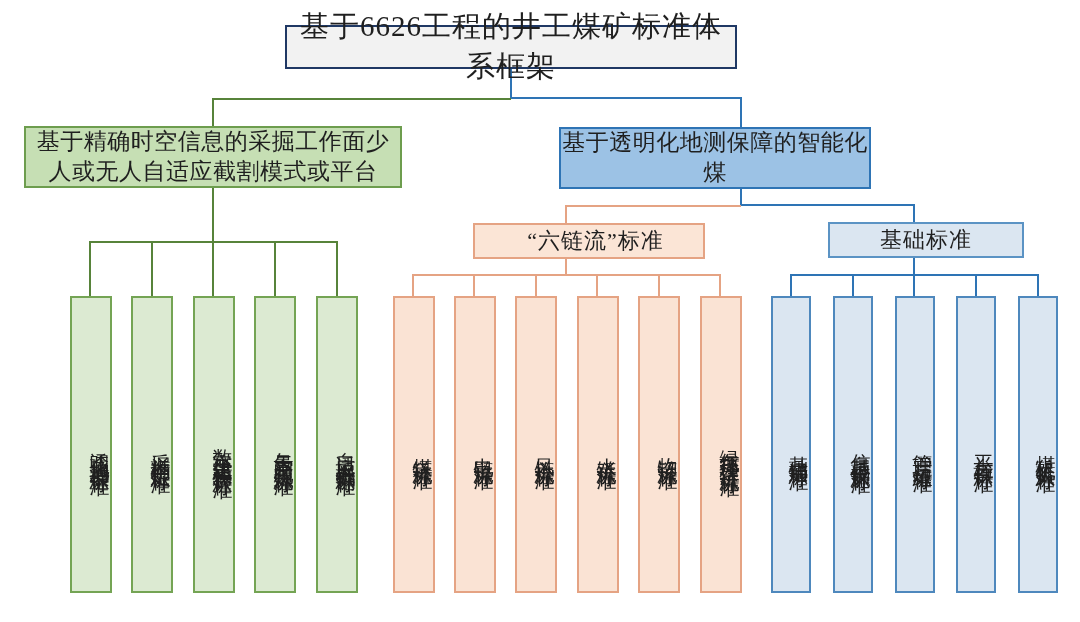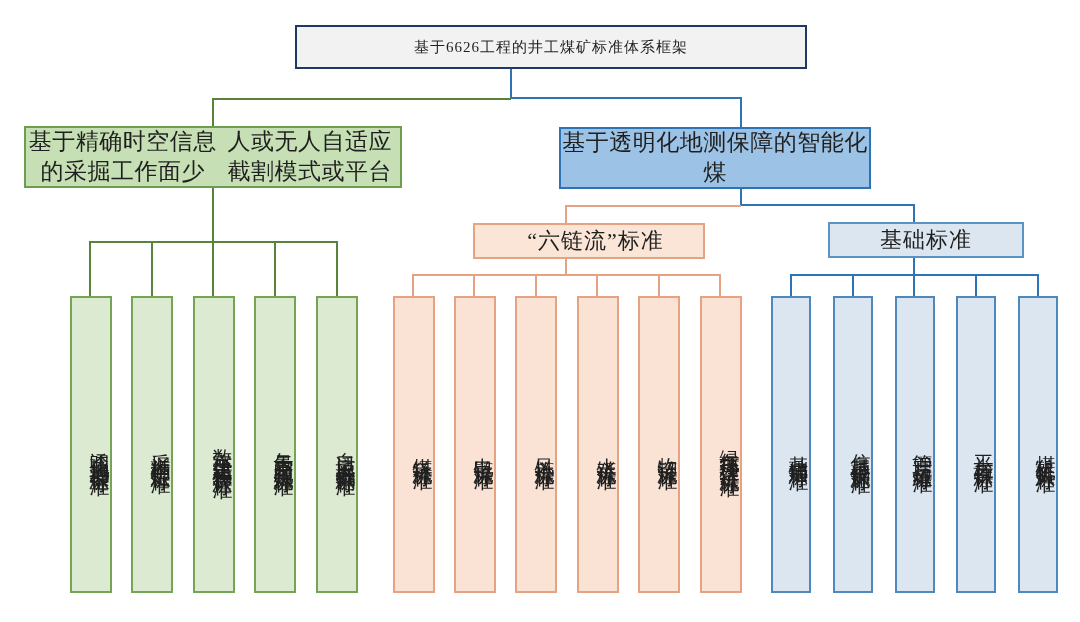--- a/index.html
+++ b/index.html
@@ -15,27 +15,27 @@
   .node{
     position:absolute;
     box-sizing:border-box;
     z-index:1;
     display:flex;
     align-items:center;
     justify-content:center;
     text-align:center;
   }
   .rootbox{
-    left:285px;top:25px;width:512px;height:44px;
+    left:285px;top:25px;width:452px;height:44px;
     background:#f2f2f2;border:2px solid #1f3864;
-    font-size:15px;letter-spacing:1px;margin-left:10px;
+    font-size:29px;letter-spacing:1px;
   }
   .branch{
     font-size:23px;line-height:1.32;letter-spacing:.5px;
-    flex-direction:row;
+    flex-direction:column;
   }
   .branch span{display:block;}
   .branch-left{
     left:24px;top:126px;width:378px;height:62px;
     background:#c6dfb4;border:2px solid #6d9d4e;
   }
   .branch-right{
     left:559px;top:127px;width:312px;height:62px;
     background:#9cc2e5;border:2px solid #2e74b5;
   }

